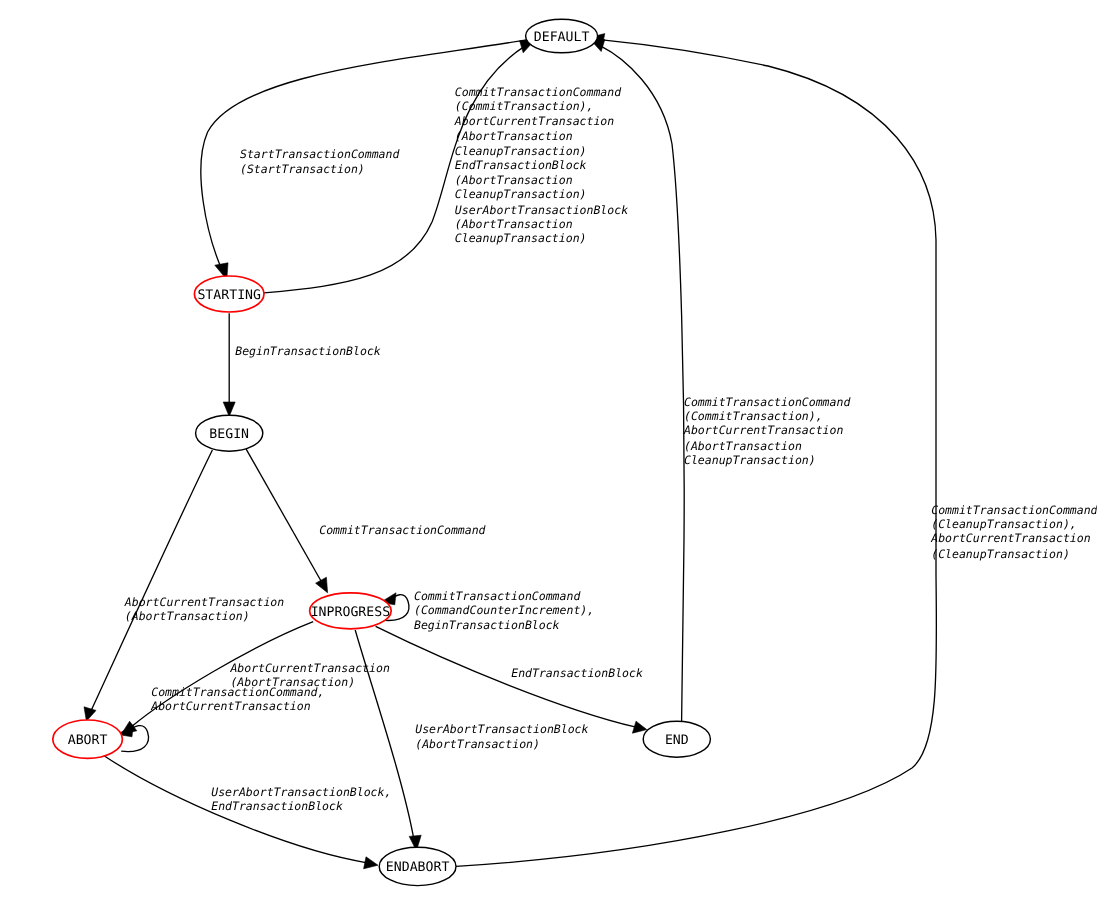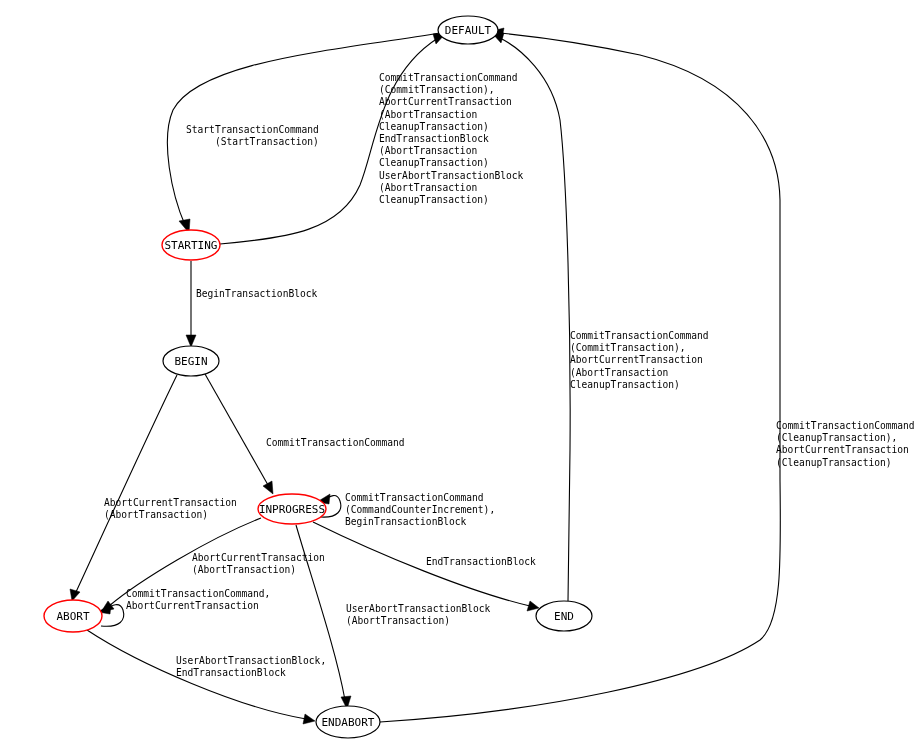--- a/index.html
+++ b/index.html
@@ -53,20 +53,21 @@
     dominant-baseline: middle;
     letter-spacing: 0px;
   }
   .edge-label-group {
     position: absolute;
     font-family: "DejaVu Sans Mono", monospace;
     font-size: 9.6px;
     line-height: 12.2px;
     color: #000000;
     white-space: pre;
+    font-style: italic;
   }
 </style>
 </head>
 <body>
 
 <div id="canvas">
 
   <svg id="graph" viewBox="0 0 914 756" xmlns="http://www.w3.org/2000/svg">
 
     <g>
@@ -164,21 +165,21 @@
       <text class="node-label" x="524" y="617">END</text>
     </g>
 
     <g>
       <ellipse class="node-ellipse-black" cx="308" cy="722" rx="32" ry="16"></ellipse>
       <text class="node-label" x="308" y="723">ENDABORT</text>
     </g>
 
   </svg>
 
-  <div class="edge-label-group" style="left:146px; top:124px;text-align:right;">StartTransactionCommand
+  <div class="edge-label-group" style="left:160px; top:124px;">StartTransactionCommand
 (StartTransaction)</div>
 
   <div class="edge-label-group" style="left:339px; top:72px;">CommitTransactionCommand
 (CommitTransaction),
 AbortCurrentTransaction
 (AbortTransaction
 CleanupTransaction)
 EndTransactionBlock
 (AbortTransaction
 CleanupTransaction)
@@ -198,21 +199,21 @@
 BeginTransactionBlock</div>
 
   <div class="edge-label-group" style="left:152px; top:552px;">AbortCurrentTransaction
 (AbortTransaction)</div>
 
   <div class="edge-label-group" style="left:386px; top:556px;">EndTransactionBlock</div>
 
   <div class="edge-label-group" style="left:306px; top:603px;">UserAbortTransactionBlock
 (AbortTransaction)</div>
 
-  <div class="edge-label-group" style="left:86px; top:588px;">CommitTransactionCommand,
+  <div class="edge-label-group" style="left:86px; top:572px;">CommitTransactionCommand,
 AbortCurrentTransaction</div>
 
   <div class="edge-label-group" style="left:136px; top:655px;">UserAbortTransactionBlock,
 EndTransactionBlock</div>
 
   <div class="edge-label-group" style="left:530px; top:330px;">CommitTransactionCommand
 (CommitTransaction),
 AbortCurrentTransaction
 (AbortTransaction
 CleanupTransaction)</div>

